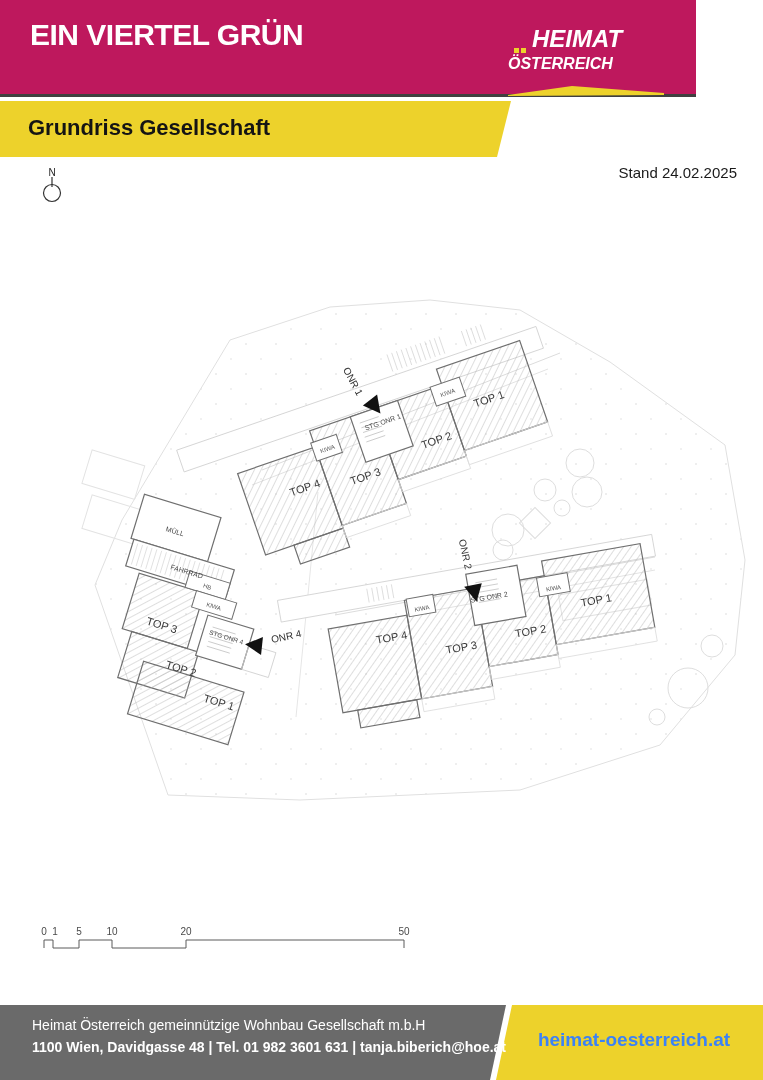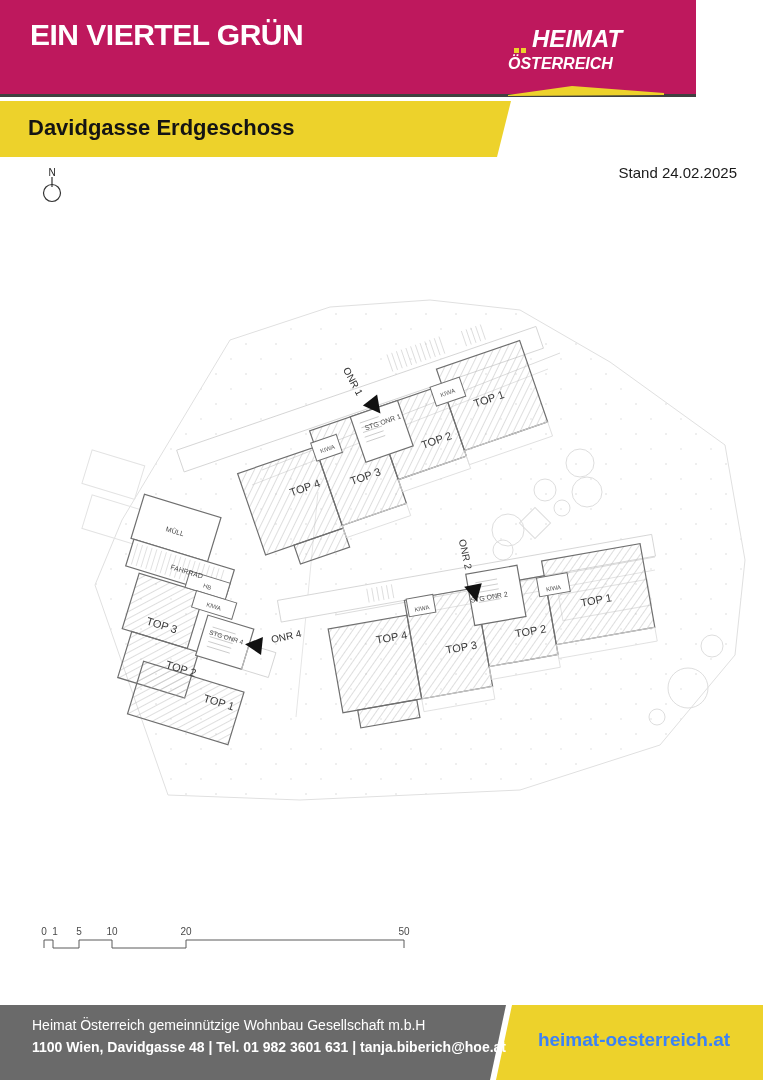--- a/index.html
+++ b/index.html
@@ -49,21 +49,21 @@
       <span class="logo-dots"><i></i><i></i></span>
       <div class="logo-line1">HEIMAT</div>
       <div class="logo-line2">ÖSTERREICH</div>
       <svg class="logo-swoosh" width="160" height="12">
         <polygon points="2,10 66,1 158,8 158,10 2,11" fill="#edd22b"></polygon>
       </svg>
     </div>
   </div>
 
   <div class="ribbon"></div>
-  <div class="ribbon-title">Davidgasse Erdgeschoss</div>
+  <div class="ribbon-title">Grundriss Gesellschaft</div>
   <div class="ribbon-date">Stand 24.02.2025</div>
 
   <svg class="plan-svg" width="763" height="848" viewBox="0 0 763 848">
     <defs>
       <pattern id="hatch" patternUnits="userSpaceOnUse" width="6" height="6" patternTransform="rotate(45)">
         <line x1="0" y1="0" x2="0" y2="6" stroke="#b6b6b6" stroke-width="0.9"></line>
       </pattern>
       <pattern id="dots" patternUnits="userSpaceOnUse" width="30" height="30">
         <circle cx="6" cy="7" r="1" fill="#e9e9e9"></circle>
         <circle cx="21" cy="22" r="1" fill="#ececec"></circle>

